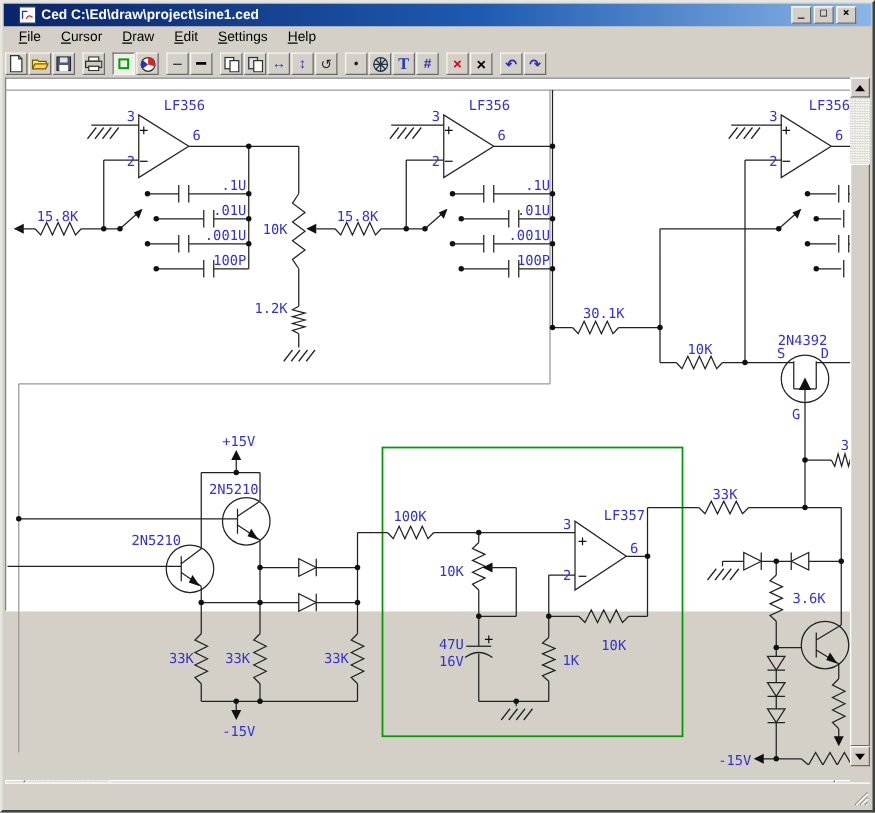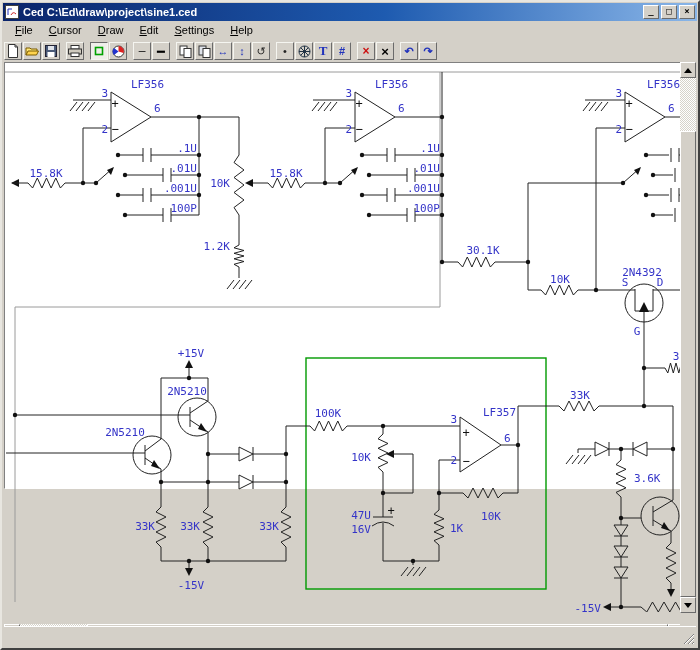--- a/index.html
+++ b/index.html
@@ -1,18 +1,18 @@
 <!DOCTYPE html>
 <html><head>
 <meta charset="utf-8">
 <style>
   html,body{margin:0;padding:0;background:#777;}
   *{box-sizing:border-box;}
   .window{width:700px;height:650px;background:#d4d0c8;border:2px solid;border-color:#e8e6e0 #404040 #404040 #e8e6e0;position:relative;font-family:"Liberation Sans",sans-serif;}
-  .titlebar{height:18px;margin:1px;background:linear-gradient(90deg,#0a246a,#1e5bb0 55%,#8ab6e8);display:flex;align-items:center;padding:0 2px;justify-content:center;}
+  .titlebar{height:18px;margin:1px;background:linear-gradient(90deg,#0a246a,#1e5bb0 55%,#8ab6e8);display:flex;align-items:center;padding:0 12px;justify-content:center;}
   .title-text{color:#fff;font-size:11px;font-weight:bold;margin-left:4px;flex:1;white-space:nowrap;overflow:hidden;}
   .tb-btns{display:flex;gap:2px;}
   .wbtn{width:16px;height:14px;background:#d4d0c8;border:1px solid;border-color:#fff #6b6b6b #6b6b6b #fff;font-size:9px;line-height:11px;text-align:center;color:#000;font-weight:bold;font-family:"DejaVu Sans Mono",monospace;}
   .menubar{height:19px;display:flex;align-items:flex-start;padding-left:5px;font-size:11px;color:#000;}
   .menu-item{padding:2px 8px;}
   .menu-item u{text-decoration:underline;}
   .toolbar{height:20px;display:flex;align-items:center;padding-left:2px;}
   .tb{width:18px;height:18px;background:#d4d0c8;border:1px solid;border-color:#f5f5f0 #6b6b6b #6b6b6b #f5f5f0;display:flex;align-items:center;justify-content:center;margin-right:1px;font-size:11px;color:#222;overflow:hidden;}
   .tb.pressed{border-color:#6b6b6b #f5f5f0 #f5f5f0 #6b6b6b;background:#efeeea;}
   .gap{margin-left:5px;}

